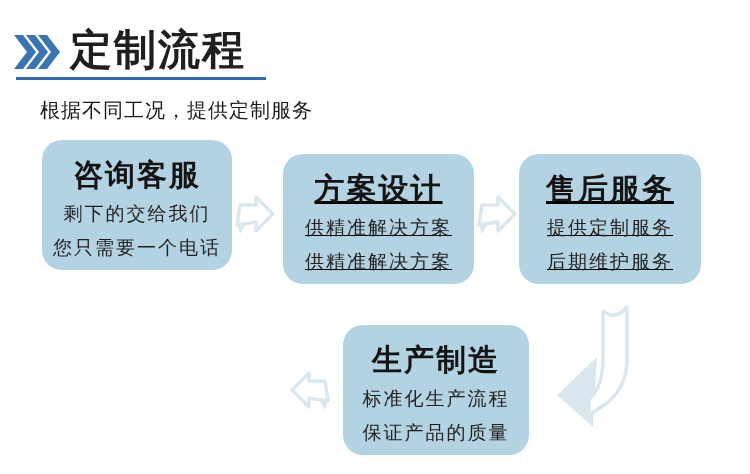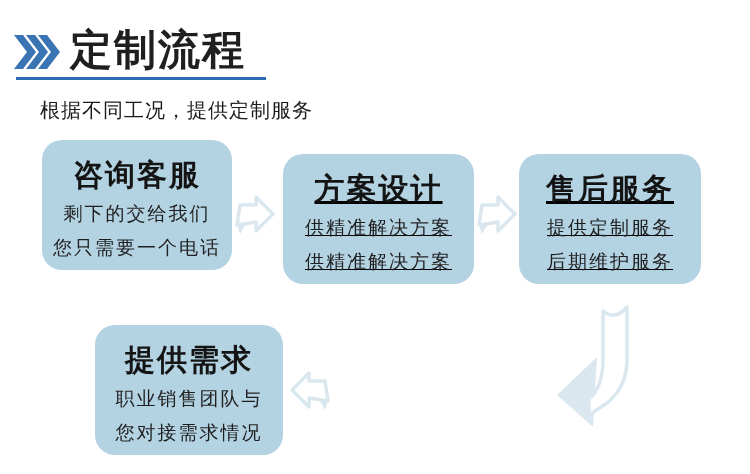--- a/index.html
+++ b/index.html
@@ -97,25 +97,25 @@
     <div class="box-title">售后服务</div>
     <div class="box-line">提供定制服务</div>
     <div class="box-line">后期维护服务</div>
   </div>
 
   <svg class="arrow-curve" viewBox="0 0 82 126" aria-hidden="true">
     <polygon points="4,92 44,54 40,124" fill="#dbe7ef"></polygon>
     <path d="M50 8 Q62 18 74 4 L74 56 Q74 84 54 100 L36 112 L36 96 Q50 84 50 56 Z" fill="#ffffff" stroke="#dbe7ef" stroke-width="3.5" stroke-linejoin="round"></path>
   </svg>
 
-  <div class="box" id="box-demand">
-    <div class="box-title">提供需求</div>
-    <div class="box-line">职业销售团队与</div>
-    <div class="box-line">您对接需求情况</div>
-  </div>
 
   <svg class="arrow" id="arrow-3" viewBox="0 0 42 44" aria-hidden="true">
     <polygon points="4,32 14,29 7,41" fill="#dbe7ef"></polygon>
     <path d="M7 12 L23 12 L23 4 L40 21 L23 38 L23 29 L4 32 Z" fill="#ffffff" stroke="#dbe7ef" stroke-width="3.5" stroke-linejoin="round"></path>
   </svg>
 
+  <div class="box" id="box-produce">
+    <div class="box-title">生产制造</div>
+    <div class="box-line">标准化生产流程</div>
+    <div class="box-line">保证产品的质量</div>
+  </div>
 
 </div>
 
 </body></html>

